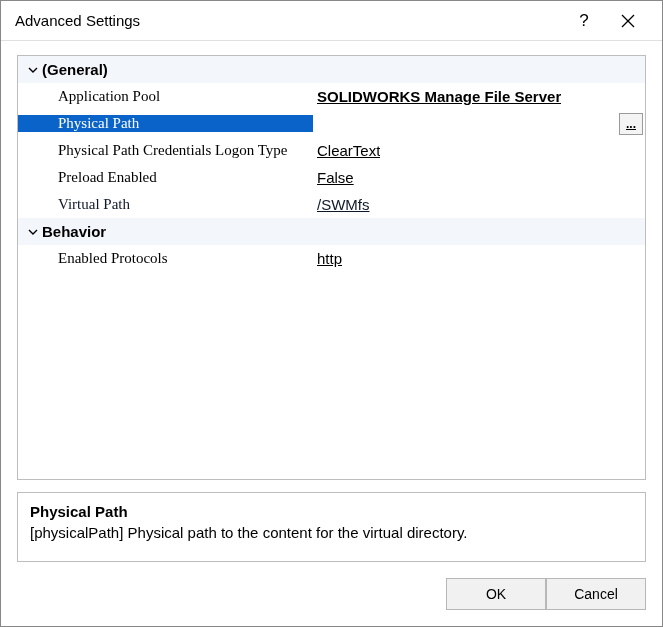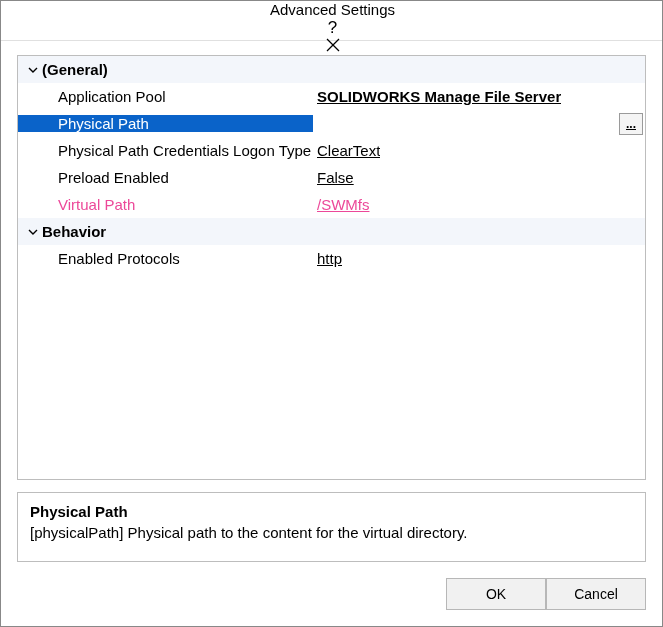--- a/index.html
+++ b/index.html
@@ -11,21 +11,20 @@
       height: 627px;
       overflow: hidden;
       border: 1px solid #888;
     }
     .titlebar {
       display: flex;
       align-items: center;
       height: 40px;
       padding: 0 12px 0 14px;
       border-bottom: 1px solid #e0e0e0;
-      flex-direction: column;
     }
     .titlebar .title { flex: 1; font-size: 15px; }
     .titlebar .btn {
       width: 44px; height: 40px;
       display: flex; align-items: center; justify-content: center;
       cursor: pointer;
     }
     .content {
       padding: 14px 16px 12px 16px;
       display: flex; flex-direction: column;
@@ -50,36 +49,36 @@
       font-weight: 600;
     }
     .grid-row.cat .chev {
       width: 22px; text-align: center;
       padding-left: 8px;
     }
     .grid-row.cat .catlabel { padding-left: 2px; }
     .grid-row.prop .label {
       width: 295px;
       padding-left: 40px;
-      overflow: hidden; white-space: nowrap;
+      overflow: hidden; white-space: nowrap; font-family: Liberation Serif, serif;
     }
     .grid-row.prop .value {
       flex: 1;
       padding-left: 4px;
       overflow: hidden; white-space: nowrap;
       display: flex; align-items: center; text-decoration: underline;
     }
     .grid-row.prop.selected .label {
       background: #0a63c9; color: #fff;
     }
     .grid-row.prop.selected {
       background: #fff;
     }
     .bold { font-weight: 700; }
-    .muted { color: #ec4899; }
+    .muted { color: #0f172a; }
     .browse-btn {
       width: 24px; height: 22px;
       border: 1px solid #9a9a9a;
       background: #f4f4f4;
       margin-left: auto; margin-right: 2px;
       display: flex; align-items: center; justify-content: center;
       font-size: 12px;
       cursor: pointer;
     }
     .help-panel {

